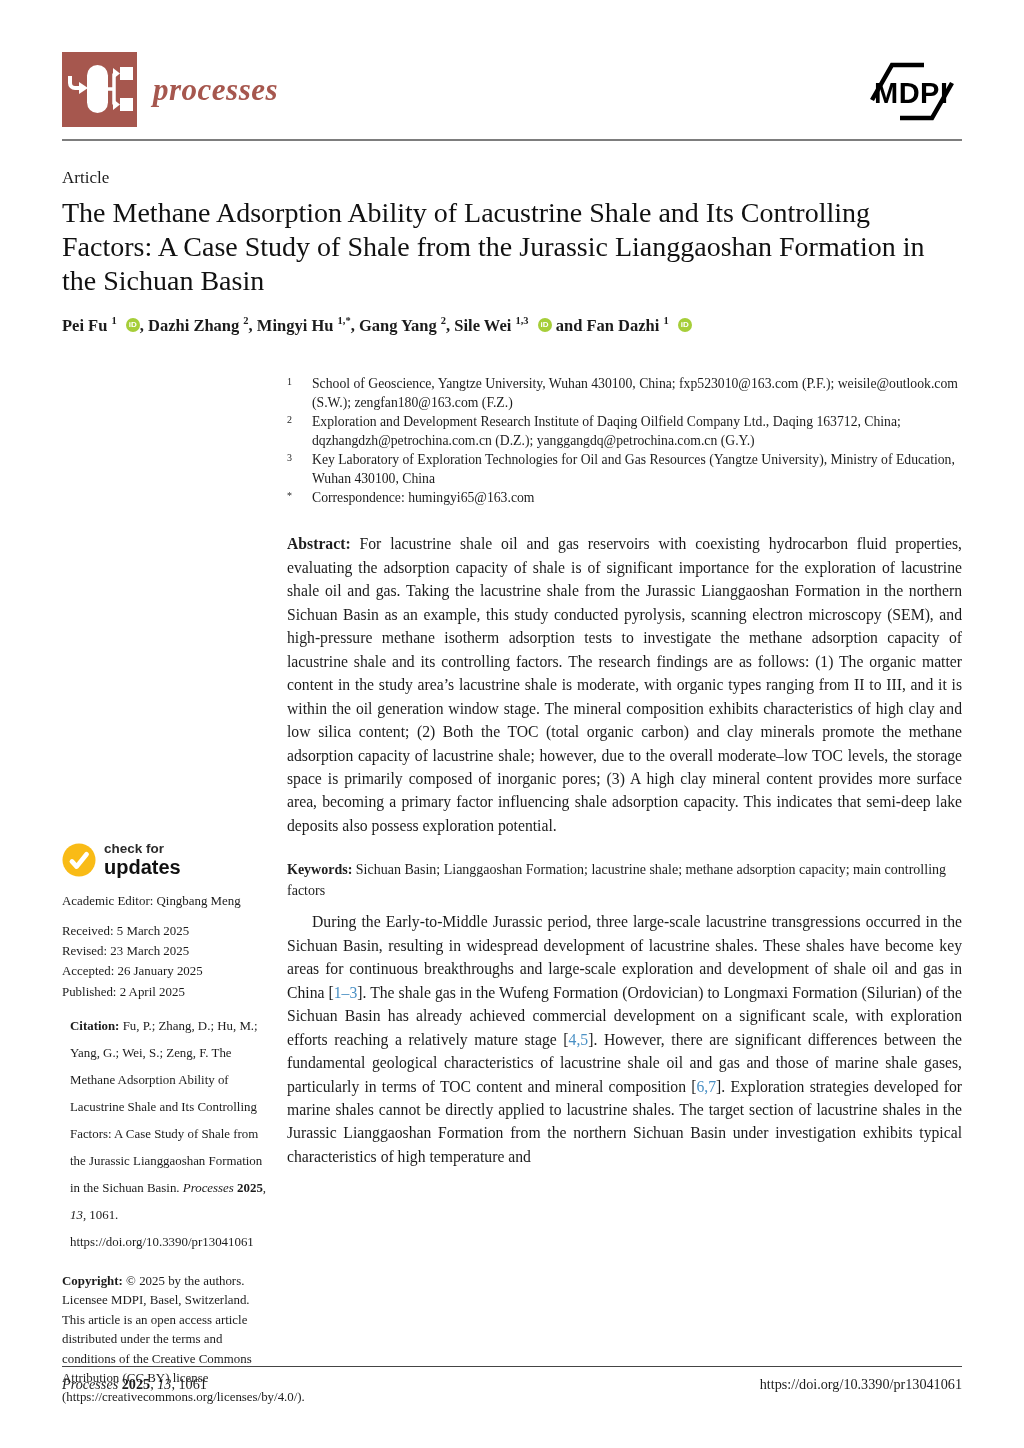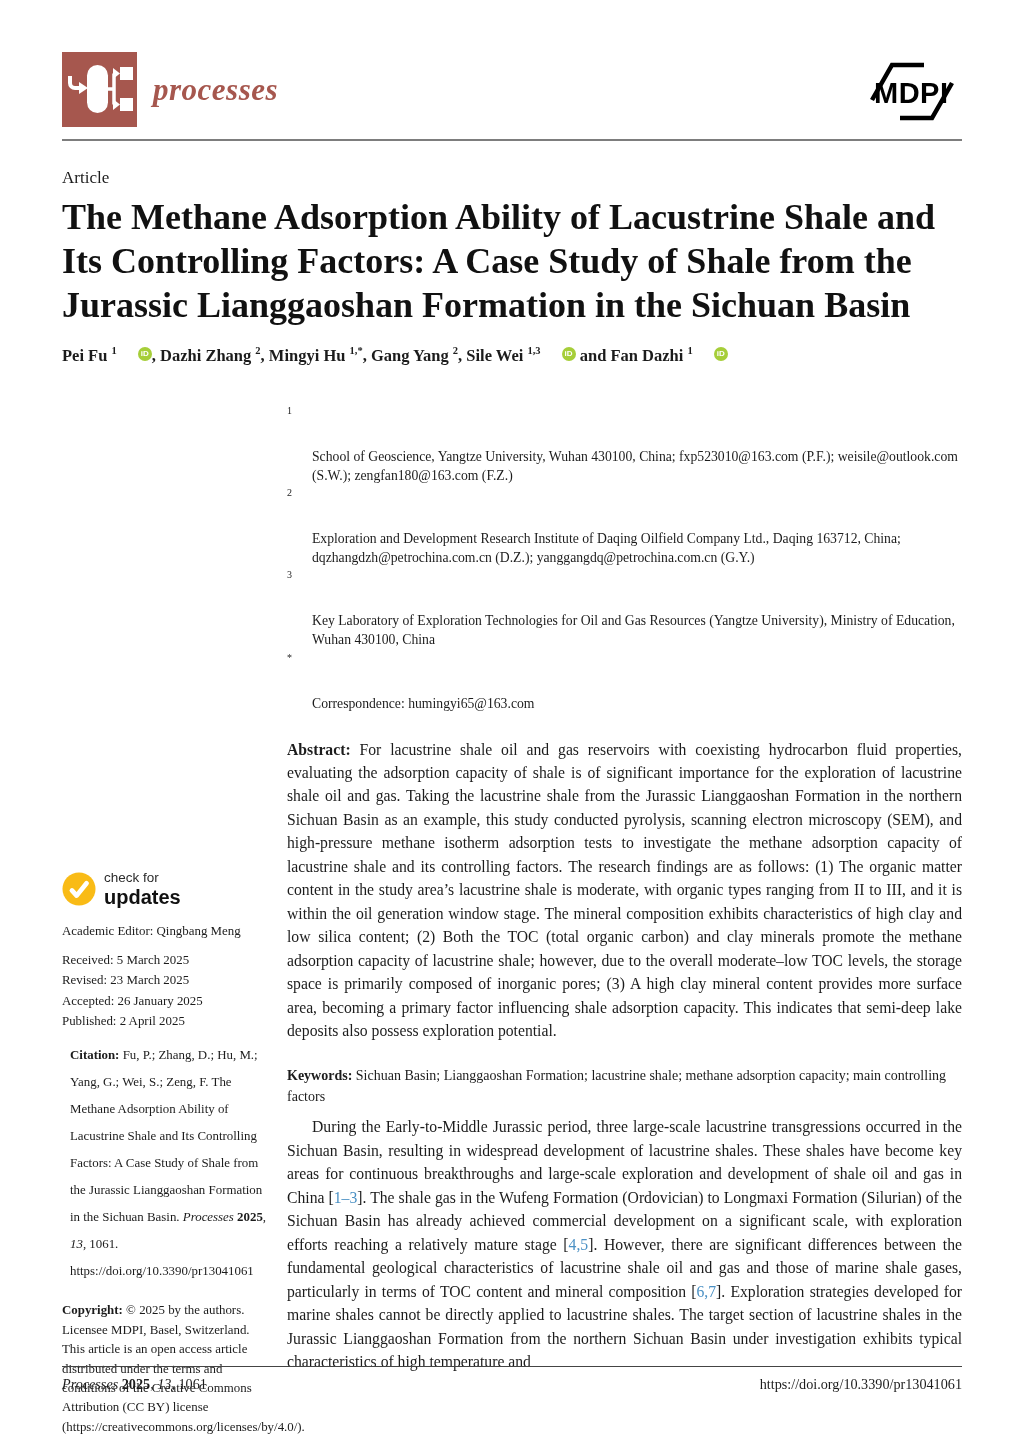--- a/index.html
+++ b/index.html
@@ -13,49 +13,49 @@
   
   .header{display:flex;justify-content:space-between;align-items:flex-start;padding-top:52px;}
   .brand{display:flex;align-items:center;gap:16px;}
   .brand-icon{width:75px;height:75px;display:block;}
   .brand-name{font-size:31px;font-style:italic;font-weight:bold;color:var(--brand);letter-spacing:0.5px;}
   .mdpi-logo{width:100px;height:74px;display:block;margin-top:2px;}
   .top-rule{border:none;border-top:2px solid #7d7d7d;margin:11px 0 0 0;}
 
   
   .article-type{margin-top:27px;font-size:17px;}
-  .title{margin:8px 0 0 0;font-size:36px;line-height:1.22;font-weight:bold;color:#111;}
+  .title{margin:8px 0 0 0;font-size:28px;line-height:1.22;font-weight:normal;color:#111;}
   .author-line{margin-top:17px;font-size:16.5px;font-weight:bold;}
   .author-line sup{font-size:10.5px;font-weight:bold;}
   .orcid{display:inline-block;width:14px;height:14px;border-radius:50%;
     background:var(--orcid);color:#fff;font:bold 8px "Liberation Sans",sans-serif;
-    text-align:center;line-height:14px;vertical-align:4px;margin-left:21px;}
+    text-align:center;line-height:14px;vertical-align:4px;margin-left:9px;}
 
   
   .columns{display:flex;margin-top:38px;}
   .sidebar{width:225px;flex:none;box-sizing:border-box;padding-right:20px;
     font-size:12.9px;line-height:1.5;color:#1c1c1c;}
   .main{flex:1;min-width:0;}
 
   
   .badge{margin-top:467px;display:flex;align-items:center;gap:8px;cursor:pointer;}
   .badge-circle{width:34px;height:34px;flex:none;}
   .badge-text{font-family:"Liberation Sans","DejaVu Sans",sans-serif;line-height:1.15;}
-  .badge-line1{font-size:13.5px;color:#2b2b2b;}
+  .badge-line1{font-size:13.5px;color:#2b2b2b;font-weight:bold;}
   .badge-line2{font-size:20px;font-weight:bold;color:#111;}
   .academic-editor{margin:13px 0 0 0;}
   .dates{margin-top:9px;}
   .dates p{margin:0;line-height:20.3px;}
   .citation{margin:11px 0 0 8px;line-height:27px;}
   .copyright{margin:16px 0 0 0;line-height:19.4px;}
 
   
   .aff-row{display:flex;font-size:13.7px;line-height:1.39;}
   .aff-sup{width:25px;flex:none;font-size:10px;padding-top:1px;}
-  .aff-text{flex:1;margin-top:44px;}
+  .aff-text{flex:1;}
   .abstract{margin:25px 0 14px 0;font-size:15.7px;line-height:1.495;text-align:justify;}
   .keywords{margin:23px 16px 0 0;font-size:14px;line-height:1.495;text-align:justify;}
   .section-heading{margin:70px 0 0 0;font-size:17px;font-weight:bold;}
   .intro-par{margin:8px 0 0 0;font-size:15.7px;line-height:1.495;text-align:justify;text-indent:25px;}
 
   .b{font-weight:bold;}
   .i{font-style:italic;}
   .link{color:var(--link);cursor:pointer;}
 
   

